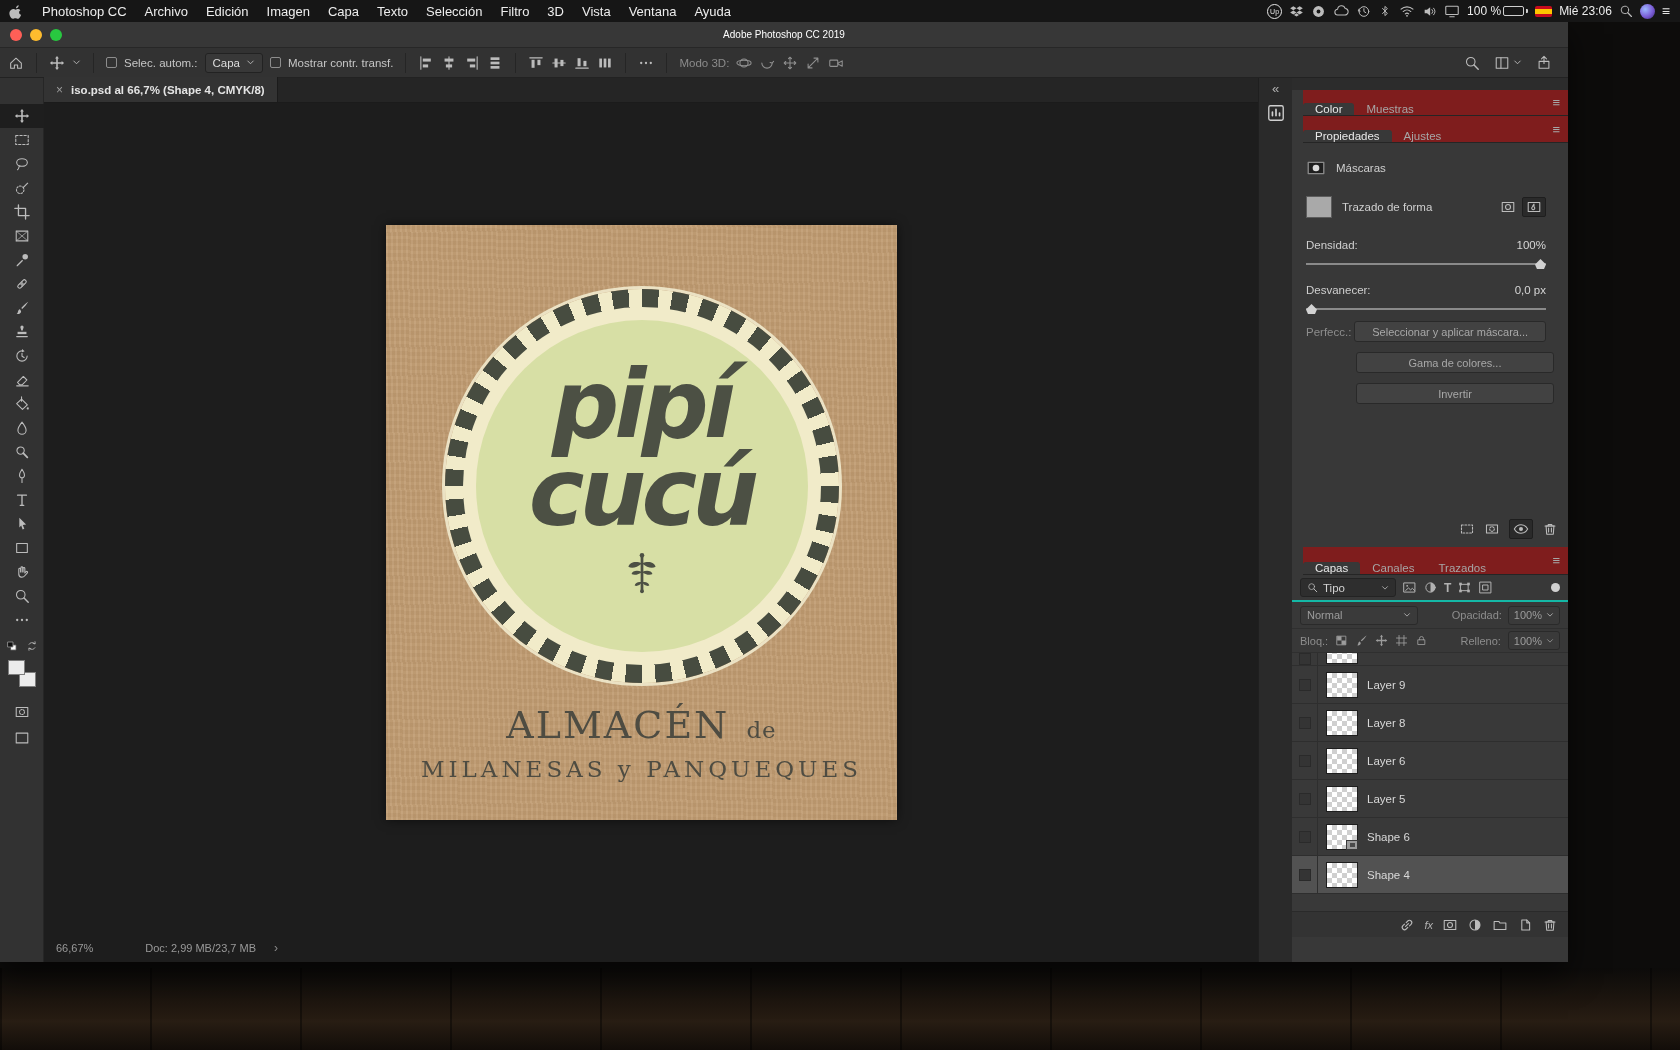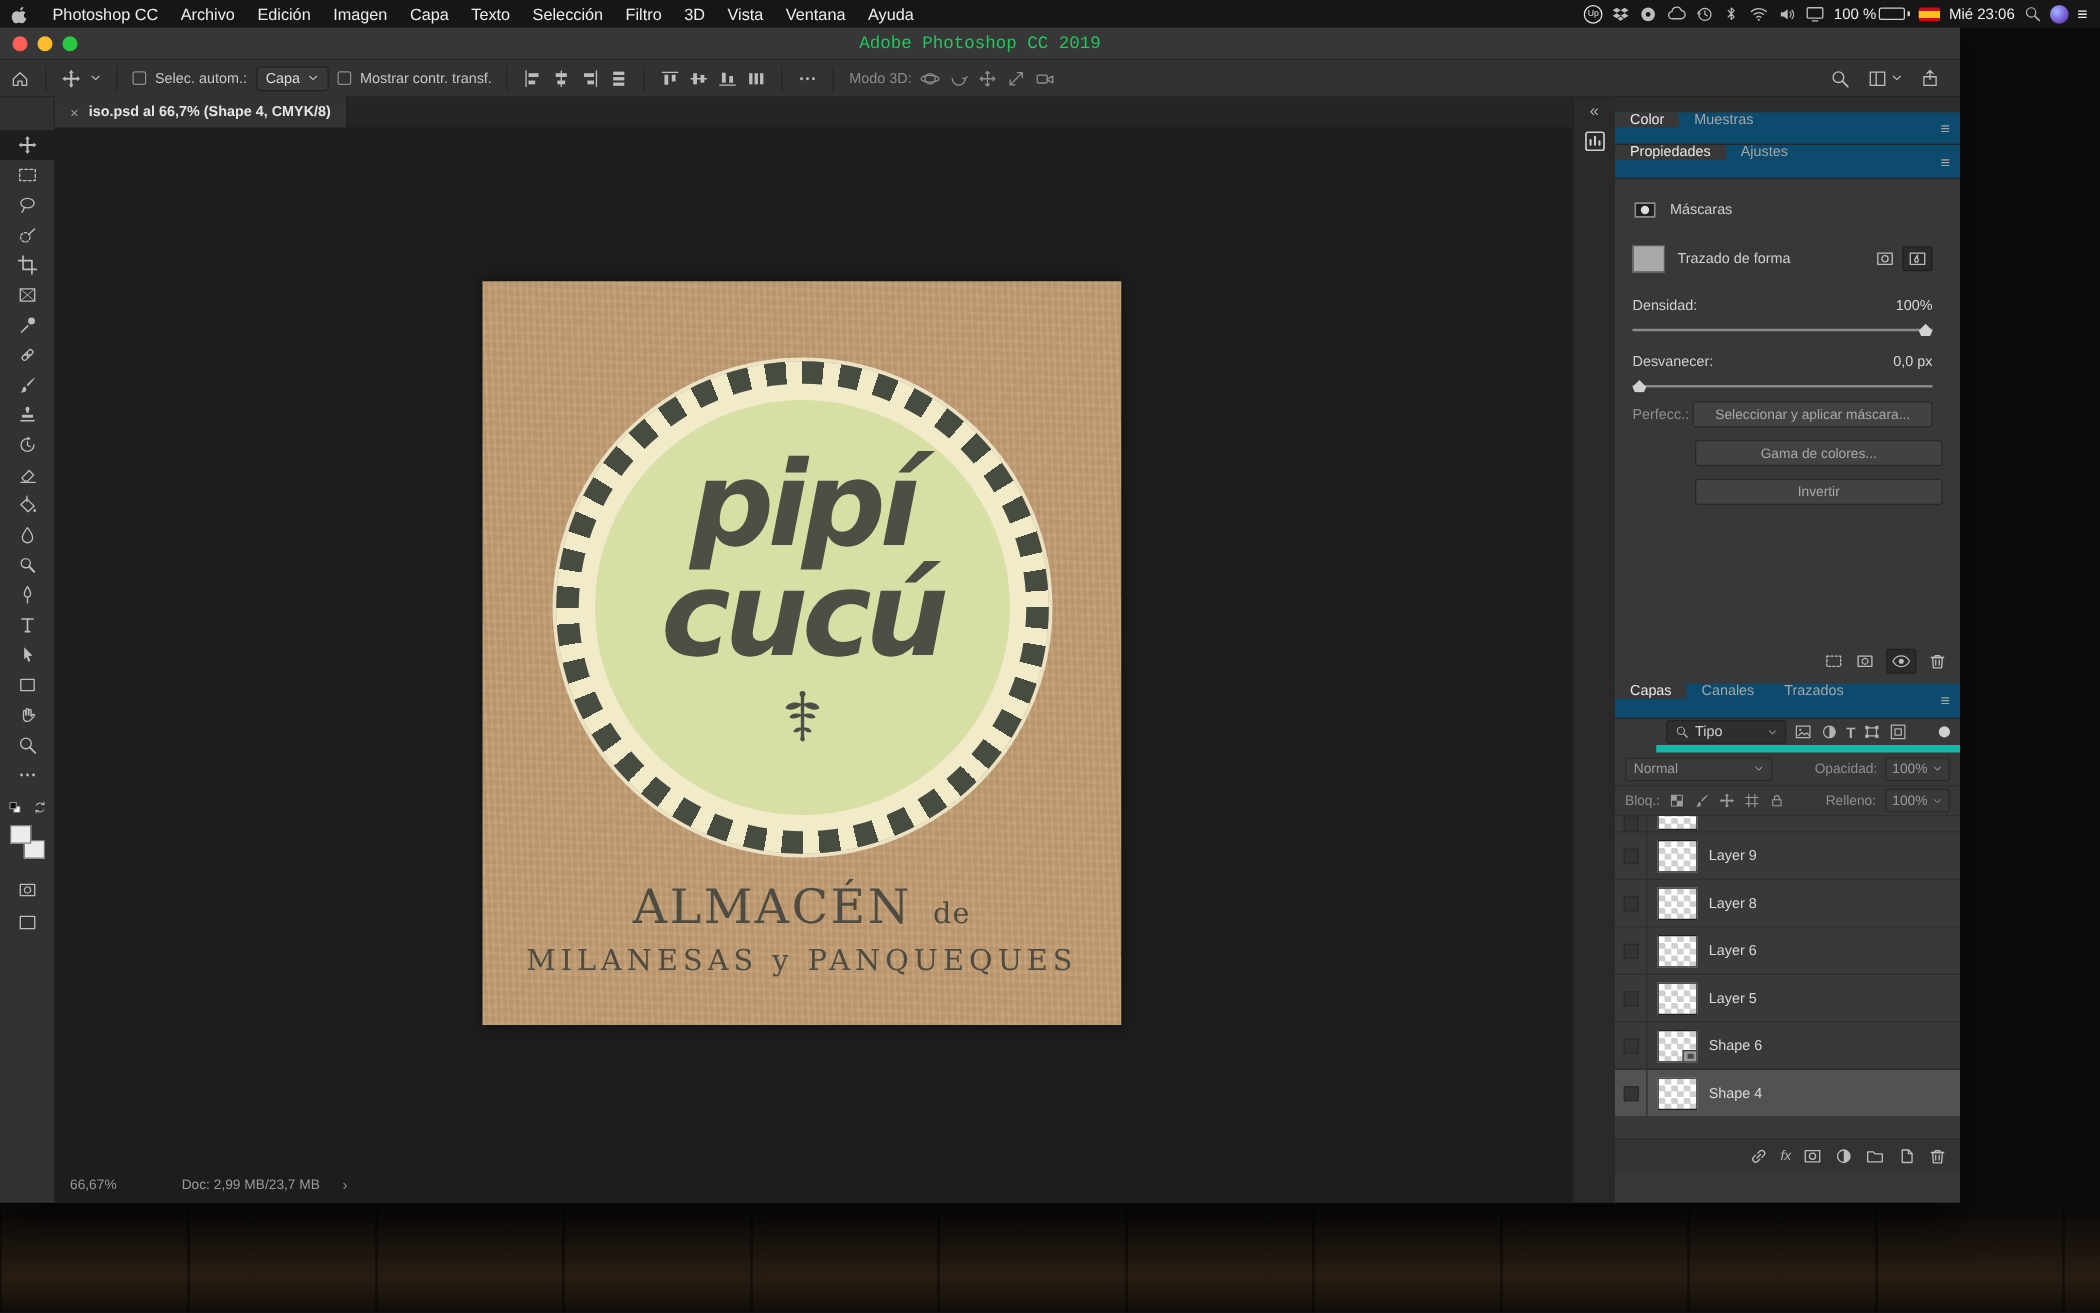--- a/index.html
+++ b/index.html
@@ -26,21 +26,21 @@
   .battnub{width:2px;height:4px;background:#cfcfcf;border-radius:0 1px 1px 0;}
   .flag{width:17px;height:11px;border-radius:2px;overflow:hidden;background:linear-gradient(180deg,#c60b1e 0 27%,#ffc400 27% 73%,#c60b1e 73% 100%);}
   .siri{width:15px;height:15px;border-radius:50%;background:radial-gradient(circle at 35% 35%,#9db8ff,#7a5cd6 55%,#3b2b73);}
 
   
   .window{position:absolute;left:0;top:22px;width:1568px;height:940px;background:#323232;z-index:10;box-shadow:0 12px 30px rgba(0,0,0,.6);}
   .titlebar{position:absolute;left:0;top:0;width:1568px;height:26px;background:#373737;border-bottom:1px solid #272727;display:flex;align-items:center;}
   .lights{display:flex;gap:8px;padding-left:10px;}
   .light{width:12px;height:12px;border-radius:50%;}
   .l-close{background:#ff5f57;} .l-min{background:#febc2e;} .l-max{background:#28c840;}
-  .wtitle{position:absolute;left:0;right:0;text-align:center;color:#22c55e;font-size:14px;pointer-events:none;font-family:Liberation Mono, monospace;}
+  .wtitle{position:absolute;left:0;right:0;text-align:center;color:#ffffff;font-size:10px;pointer-events:none;}
 
   
   .optionsbar{position:absolute;left:0;top:26px;width:1568px;height:30px;background:#323232;border-bottom:1px solid #222;display:flex;align-items:center;color:#c6c6c6;font-size:11.5px;padding:0 8px;gap:7px;}
   .osep{width:1px;height:20px;background:#252525;margin:0 5px;}
   .checkbox{width:11px;height:11px;border:1px solid #8d8d8d;border-radius:2px;background:transparent;display:inline-block;}
   .odrop{display:flex;align-items:center;gap:6px;background:#383838;border:1px solid #222;border-radius:3px;height:20px;padding:0 7px;color:#ddd;}
   .olabel{color:#c6c6c6;} .olabel.dim{color:#8b8b8b;}
   .ob-right{margin-left:auto;display:flex;align-items:center;gap:14px;padding-right:8px;}
 
   
@@ -83,21 +83,21 @@
   .st1 .de{font-size:23px;letter-spacing:1px;margin-left:17px;}
   .st2{font-family:"DejaVu Serif",serif;font-size:23px;letter-spacing:4px;margin-top:9px;}
 
   
   .dockstrip{position:absolute;left:1258px;top:56px;width:34px;height:884px;background:#2a2a2a;border-left:1px solid #1f1f1f;display:flex;flex-direction:column;align-items:center;padding-top:3px;gap:7px;}
   .collapse{color:#b0b0b0;font-size:13px;}
 
   
   .panels{position:absolute;left:1292px;top:56px;width:276px;height:884px;background:#383838;display:flex;flex-direction:column;}
   .dock-spacer{height:12px;background:#2c2c2c;}
-  .tabrow{height:26px;background:#0c4a6e;display:flex;align-items:flex-start;border-bottom:1px solid #252525;position:relative;}
+  .tabrow{height:26px;background:#7f1d1d;display:flex;align-items:flex-end;border-bottom:1px solid #252525;position:relative;margin-left:11px;}
   .ptab{display:flex;align-items:center;padding:0 12px;font-size:11.5px;color:#a6a6a6;}
   .ptab.active{background:#383838;color:#e8e8e8;border-radius:3px 3px 0 0;}
   .pmenu{position:absolute;right:8px;top:0;bottom:0;display:flex;align-items:center;color:#a6a6a6;font-size:13px;}
 
   .props{height:404px;position:relative;padding:10px 22px 0 14px;color:#cfcfcf;font-size:11.5px;}
   .prow{display:flex;align-items:center;gap:10px;}
   .masks-row{margin-top:2px;height:26px;}
   .shape-row{margin-top:10px;height:32px;}
   .shape-thumb{width:26px;height:22px;background:#a9a9a9;border:1px solid #5c5c5c;}
   .right-icons{margin-left:auto;display:flex;gap:6px;align-items:center;}
@@ -109,21 +109,21 @@
   .slider-track::before{content:"";position:absolute;left:0;right:0;top:5px;height:2px;background:#8a8a8a;}
   .knob{position:absolute;top:1px;width:11px;height:10px;background:#d2d2d2;clip-path:polygon(50% 0,100% 55%,82% 100%,18% 100%,0 55%);}
   .refine-row{margin-top:6px;display:flex;align-items:center;justify-content:center;}
   .plabel.dim,.dim{color:#8d8d8d;}
   .refine-row .plabel{width:50px;}
   .pbtn{display:block;height:21px;background:#424242;border:1px solid #292929;border-radius:3px;color:#a8a8a8;font-size:11px;font-family:"Liberation Sans",sans-serif;width:198px;}
   .pbtn.indent{margin:10px 0 0 50px;}
   .props-footer{position:absolute;right:10px;bottom:8px;display:flex;align-items:center;gap:9px;}
 
   .layersbody{height:362px;display:flex;flex-direction:column;font-size:11.5px;color:#cfcfcf;}
-  .filterrow{height:27px;display:flex;align-items:center;gap:6px;padding:0 8px;border-bottom:6px solid #14b8a6;margin-left:33px;}
+  .filterrow{height:27px;display:flex;align-items:center;gap:6px;padding:0 8px;border-bottom:2px solid #14b8a6;}
   .fcombo{display:flex;align-items:center;gap:5px;background:#2e2e2e;border:1px solid #232323;border-radius:3px;height:19px;padding:0 6px;width:96px;color:#d2d2d2;}
   .ficon{color:#b2b2b2;}
   .ftoggle{margin-left:auto;width:9px;height:9px;border-radius:50%;background:#d0d0d0;}
   .blendrow{height:27px;display:flex;align-items:center;gap:6px;padding:0 8px;border-bottom:1px solid #2f2f2f;color:#8d8d8d;font-size:11px;}
   .bdrop{display:flex;align-items:center;justify-content:space-between;background:#3a3a3a;border:1px solid #2a2a2a;border-radius:3px;height:19px;padding:0 6px;width:118px;color:#9c9c9c;}
   .odropsm{display:flex;align-items:center;gap:4px;background:#3a3a3a;border:1px solid #2a2a2a;border-radius:3px;height:19px;padding:0 5px;color:#9c9c9c;}
   .lockrow{height:24px;display:flex;align-items:center;gap:7px;padding:0 8px;border-bottom:1px solid #2f2f2f;color:#8d8d8d;font-size:11px;}
   .lockrow .icon{color:#9c9c9c;}
   .layerlist{flex:1;overflow:hidden;background:#393939;}
   .lrow{height:38px;display:flex;align-items:center;border-bottom:1px solid #2e2e2e;}

